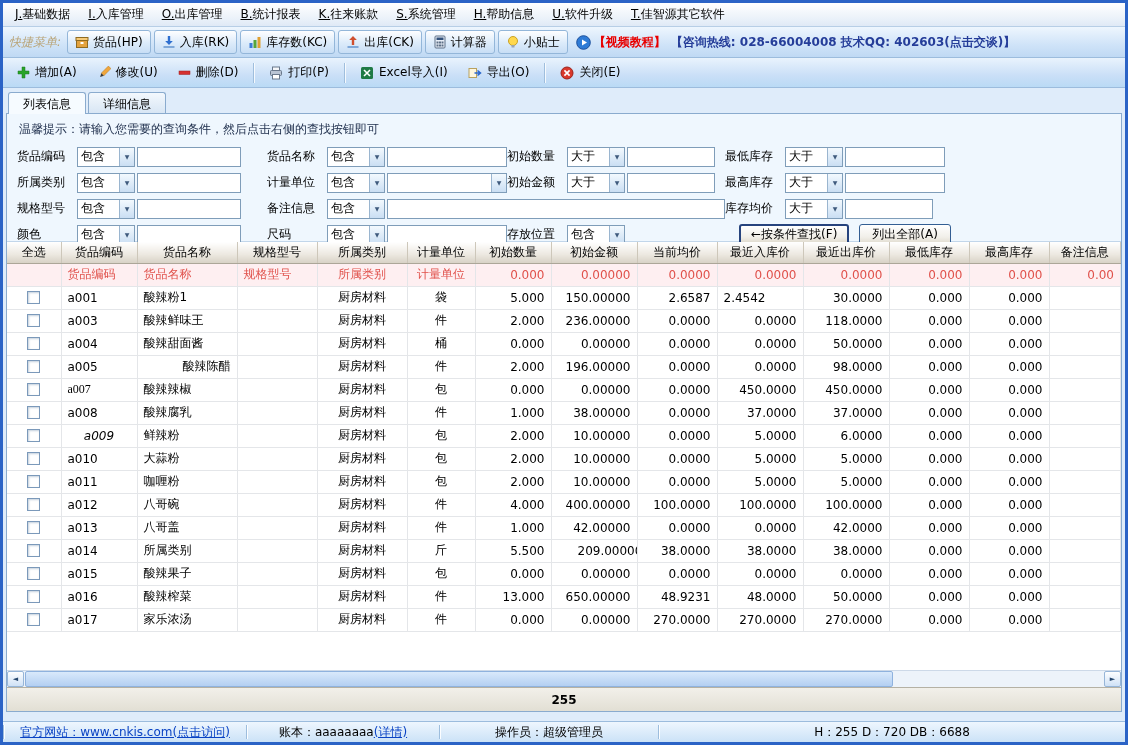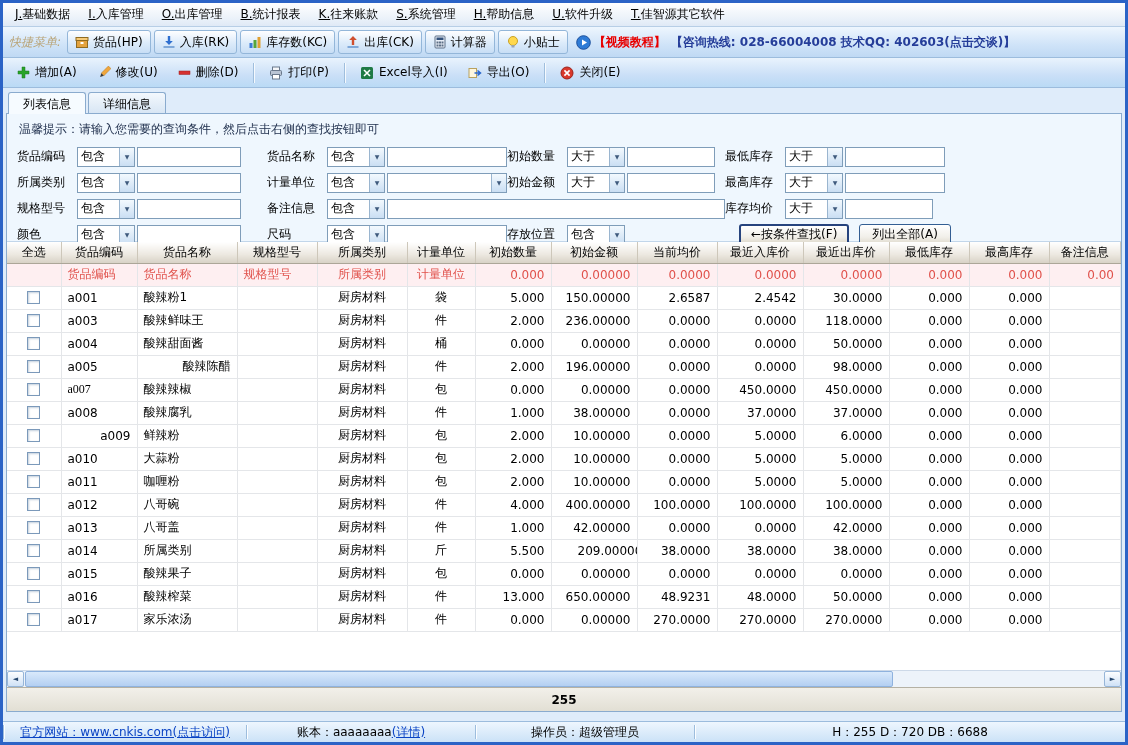--- a/index.html
+++ b/index.html
@@ -47,21 +47,21 @@
 tr.frow-pink td{background:#feeff1;color:#e0514b}
 .checkbox{width:13px;height:13px;margin:0 auto;background:#fff;border:1px solid #7b99ba;box-shadow:inset 1px 1px 2px rgba(110,140,170,.4)}
 .hscroll{height:17px;flex:none;display:flex;background:#edf3fa;border-top:1px solid #cdd9e8}
 .sbtn{width:17px;height:100%;flex:none;display:flex;align-items:center;justify-content:center;font-size:7px;color:#26476e;background:linear-gradient(#fdfeff,#cfe1f6);border:1px solid #96b5d8;border-radius:2px;cursor:default}
 .sthumb{width:868px;height:100%;background:linear-gradient(#d9e9fb,#b3cff2);border:1px solid #8fb2de;border-radius:2px;margin-left:1px}
 .strack{flex:1}
 .countbar{height:24px;flex:none;display:flex;align-items:center;justify-content:center;font-weight:bold;background:linear-gradient(#f2f0ea,#e2dfd4);border-top:1px solid #b5b1a4}
 .gapbar{height:9px;flex:none}
 .statusbar{height:21px;flex:none;background:linear-gradient(#eef6fe,#cbe2f7);border-top:1px solid #9cbcdd;display:flex;align-items:center;white-space:nowrap}
 .sb{display:flex;align-items:center;justify-content:center;height:100%;overflow:hidden}
-.sb1{width:218px}.sb2{width:242px}.sb3{width:228px}.sb4{width:218px}.sb5{flex:1}
+.sb1{width:218px}.sb2{width:242px}.sb3{width:192px}.sb4{width:218px}.sb5{flex:1}
 .sbsep{width:1px;height:14px;background:#9dbddd;box-shadow:1px 0 0 rgba(255,255,255,.9)}
 .link{color:#0a43c4;text-decoration:underline;cursor:pointer}
 </style>
 </head>
 <body>
 
 <div class="window">
   <div class="menubar">
       <div class="menu-item">J.基础数据</div>
       <div class="menu-item">I.入库管理</div>
@@ -421,21 +421,21 @@
                 <div class="checkbox"></div>
               </td>
               <td style="text-align: left;">a001</td>
               <td style="text-align: left;">酸辣粉1</td>
               <td style="text-align: left;"></td>
               <td style="text-align: center;">厨房材料</td>
               <td style="text-align: center;">袋</td>
               <td style="text-align: right;">5.000</td>
               <td style="text-align: right;">150.00000</td>
               <td style="text-align: right;">2.6587</td>
-              <td style="text-align: right;">2.4542</td>
+              <td style="text-align: left;">2.4542</td>
               <td style="text-align: right;">30.0000</td>
               <td style="text-align: right;">0.000</td>
               <td style="text-align: right;">0.000</td>
               <td style="text-align: right;"></td>
             </tr>
             <tr>
               <td style="text-align: center;">
                 <div class="checkbox"></div>
               </td>
               <td style="text-align: left;">a003</td>
@@ -521,21 +521,21 @@
               <td style="text-align: right;">37.0000</td>
               <td style="text-align: right;">37.0000</td>
               <td style="text-align: right;">0.000</td>
               <td style="text-align: right;">0.000</td>
               <td style="text-align: right;"></td>
             </tr>
             <tr>
               <td style="text-align: center;">
                 <div class="checkbox"></div>
               </td>
-              <td style="text-align: right;">a009</td>
+              <td style="text-align: center; font-style: italic;">a009</td>
               <td style="text-align: left;">鲜辣粉</td>
               <td style="text-align: left;"></td>
               <td style="text-align: center;">厨房材料</td>
               <td style="text-align: center;">包</td>
               <td style="text-align: right;">2.000</td>
               <td style="text-align: right;">10.00000</td>
               <td style="text-align: right;">0.0000</td>
               <td style="text-align: right;">5.0000</td>
               <td style="text-align: right;">6.0000</td>
               <td style="text-align: right;">0.000</td>

